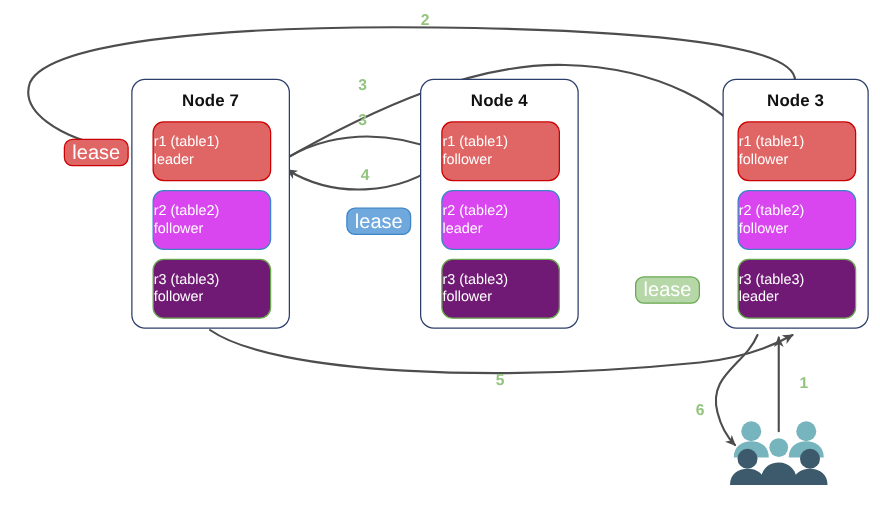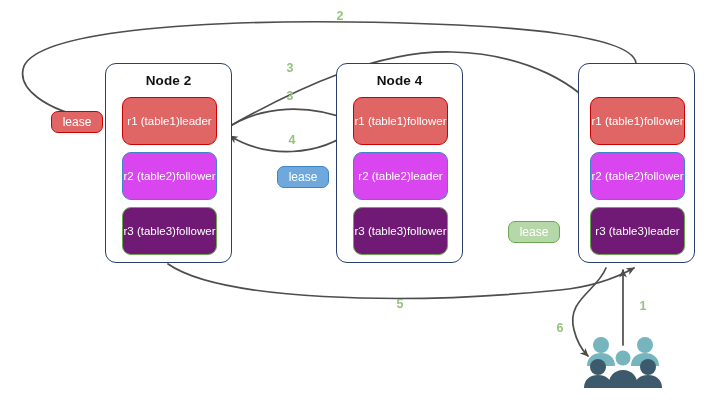--- a/index.html
+++ b/index.html
@@ -7,30 +7,30 @@
        font-family:"Liberation Sans","DejaVu Sans",sans-serif;}
   #stage{position:relative;width:704px;height:405px;background:#fff;}
   #wires{position:absolute;left:0;top:0;width:704px;height:405px;}
 
   .node{position:absolute;box-sizing:border-box;border:1.6px solid #2c3e6b;
         border-radius:11px;background:#ffffff;}
   .node-title{position:absolute;left:0;right:0;top:9px;text-align:center;
               font-size:13.5px;font-weight:bold;color:#111111;letter-spacing:.1px;}
 
   .rep{position:absolute;box-sizing:border-box;border-radius:9px;
-       display:flex;flex-direction:row;align-items:center;justify-content:center;
+       display:flex;flex-direction:column;align-items:flex-start;justify-content:center;
        color:#ffffff;font-size:11.5px;line-height:14px;text-align:center;}
   .rep span{display:block;white-space:nowrap;}
   .rep.red{background:#e06666;border:1.6px solid #cc0000;}
   .rep.blue{background:#d946ef;border:1.6px solid #3d85c6;}
   .rep.green{background:#701a75;border:1.6px solid #6aa84f;}
 
   .lease{position:absolute;box-sizing:border-box;border-radius:7px;
          display:flex;align-items:center;justify-content:center;
-         color:#ffffff;font-size:12px;line-height:13px;}
+         color:#ffffff;font-size:16px;line-height:13px;}
   .lease.red{background:#e06666;border:1.6px solid #cc0000;}
   .lease.blue{background:#6fa8dc;border:1.6px solid #3d85c6;}
   .lease.green{background:#b6d7a8;border:1.6px solid #6aa84f;}
 
   .step{position:absolute;color:#93c47d;font-size:12.5px;font-weight:bold;
         line-height:13px;text-align:center;white-space:nowrap;}
 
   #people{position:absolute;left:583px;top:336px;width:80px;height:54px;}
 </style>
 </head>
@@ -56,21 +56,21 @@
 
       <path d="M168,264 C220,300 400,306 560,290 C590,287 616,278 634,268" marker-end="url(#ah)"></path>
 
       <path d="M623,345 L623,270" marker-end="url(#ah)"></path>
 
       <path d="M606,268 C596,292 566,300 574,330 C577,342 582,350 588,356" marker-end="url(#ah)"></path>
     </g>
   </svg>
 
   <div class="node" style="left:105px;top:63px;width:127px;height:200px;">
-    <div class="node-title">Node 2</div>
+    <div class="node-title">Node 7</div>
     <div class="rep red" style="left:16px;top:33px;width:95px;height:48px;">
       <span>r1 (table1)</span>
       <span>leader</span>
     </div>
     <div class="rep blue" style="left:16px;top:88px;width:95px;height:48px;">
       <span>r2 (table2)</span>
       <span>follower</span>
     </div>
     <div class="rep green" style="left:16px;top:143px;width:95px;height:48px;">
       <span>r3 (table3)</span>
@@ -88,20 +88,21 @@
       <span>r2 (table2)</span>
       <span>leader</span>
     </div>
     <div class="rep green" style="left:16px;top:143px;width:95px;height:48px;">
       <span>r3 (table3)</span>
       <span>follower</span>
     </div>
   </div>
 
   <div class="node" style="left:578px;top:63px;width:117px;height:200px;">
+    <div class="node-title">Node 3</div>
     <div class="rep red" style="left:11px;top:33px;width:95px;height:48px;">
       <span>r1 (table1)</span>
       <span>follower</span>
     </div>
     <div class="rep blue" style="left:11px;top:88px;width:95px;height:48px;">
       <span>r2 (table2)</span>
       <span>follower</span>
     </div>
     <div class="rep green" style="left:11px;top:143px;width:95px;height:48px;">
       <span>r3 (table3)</span>

